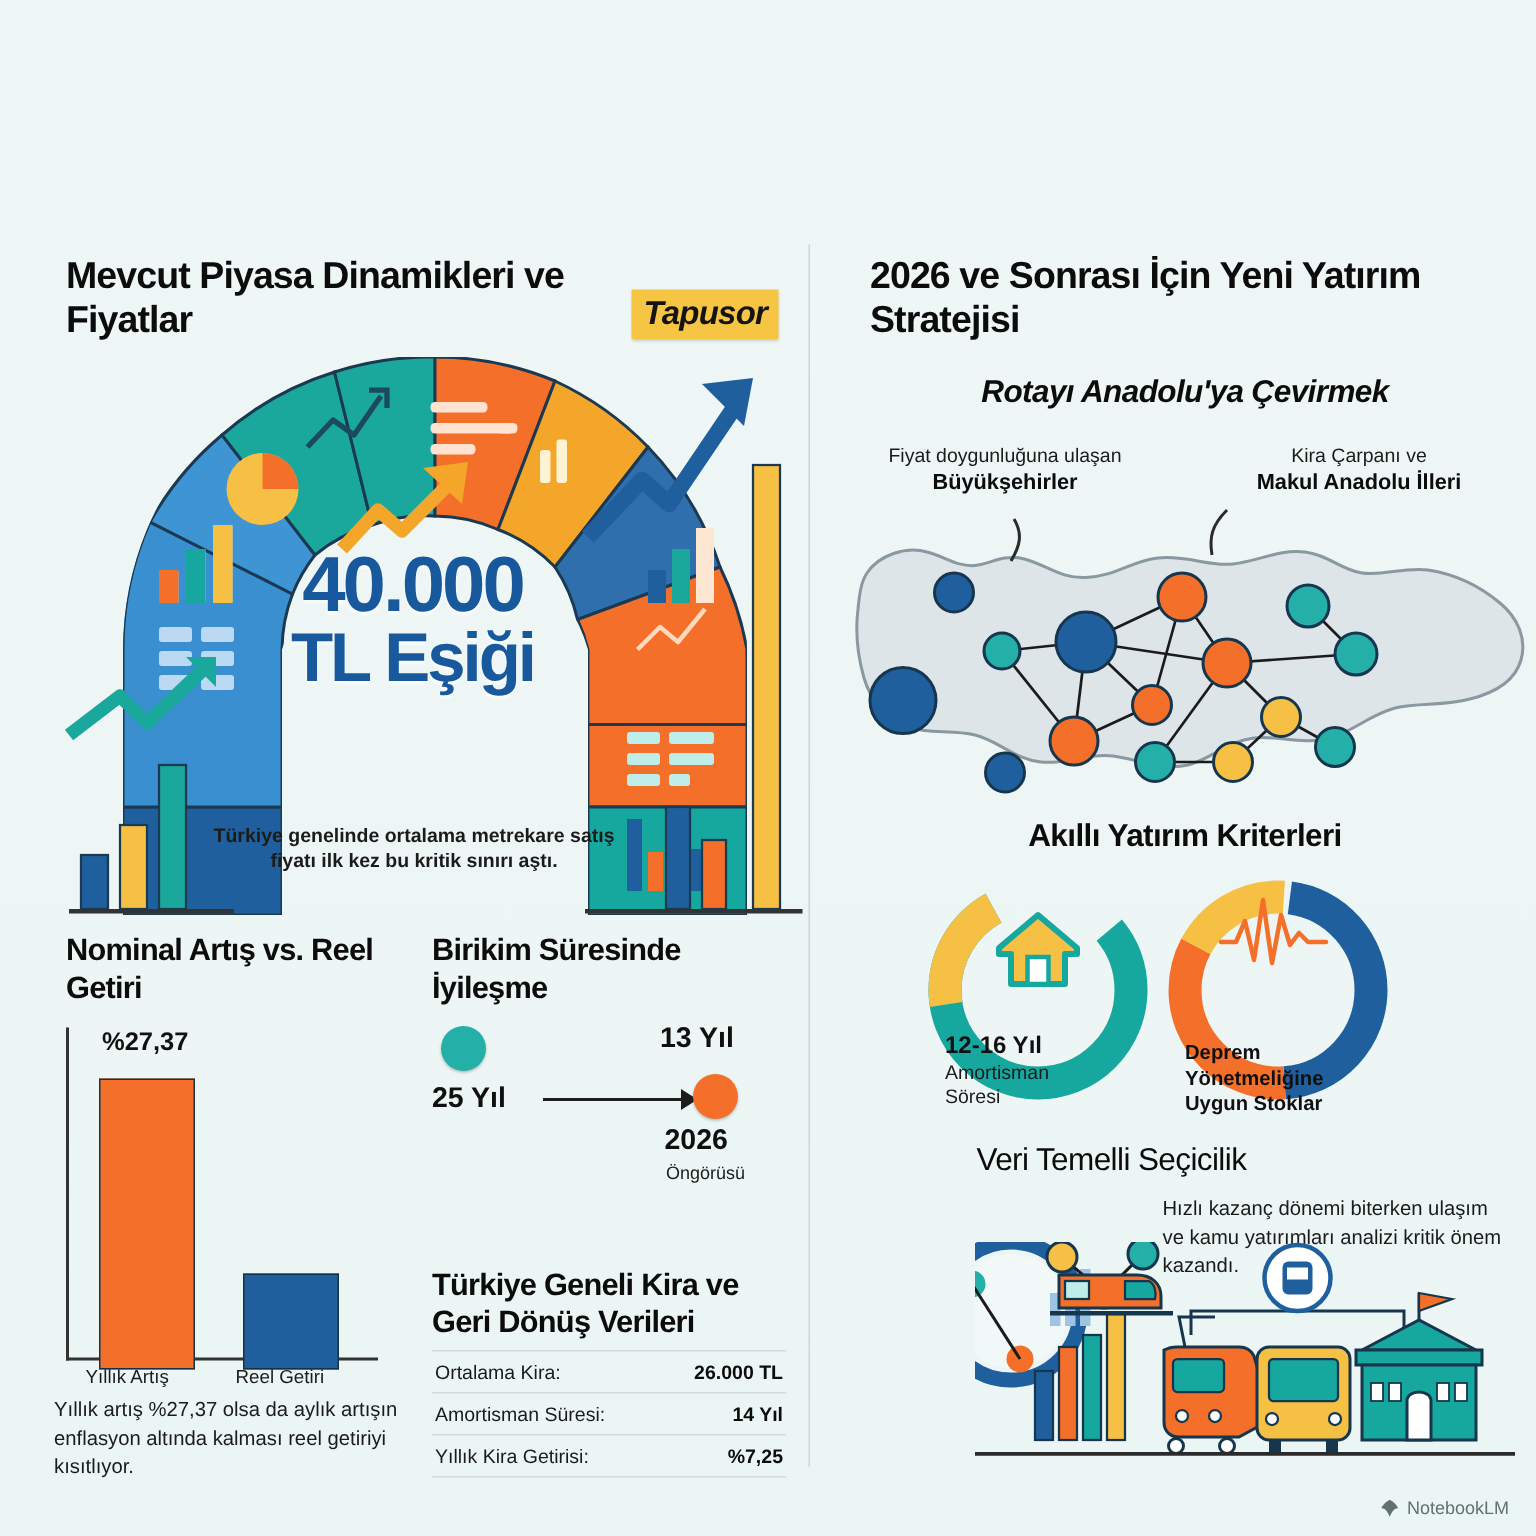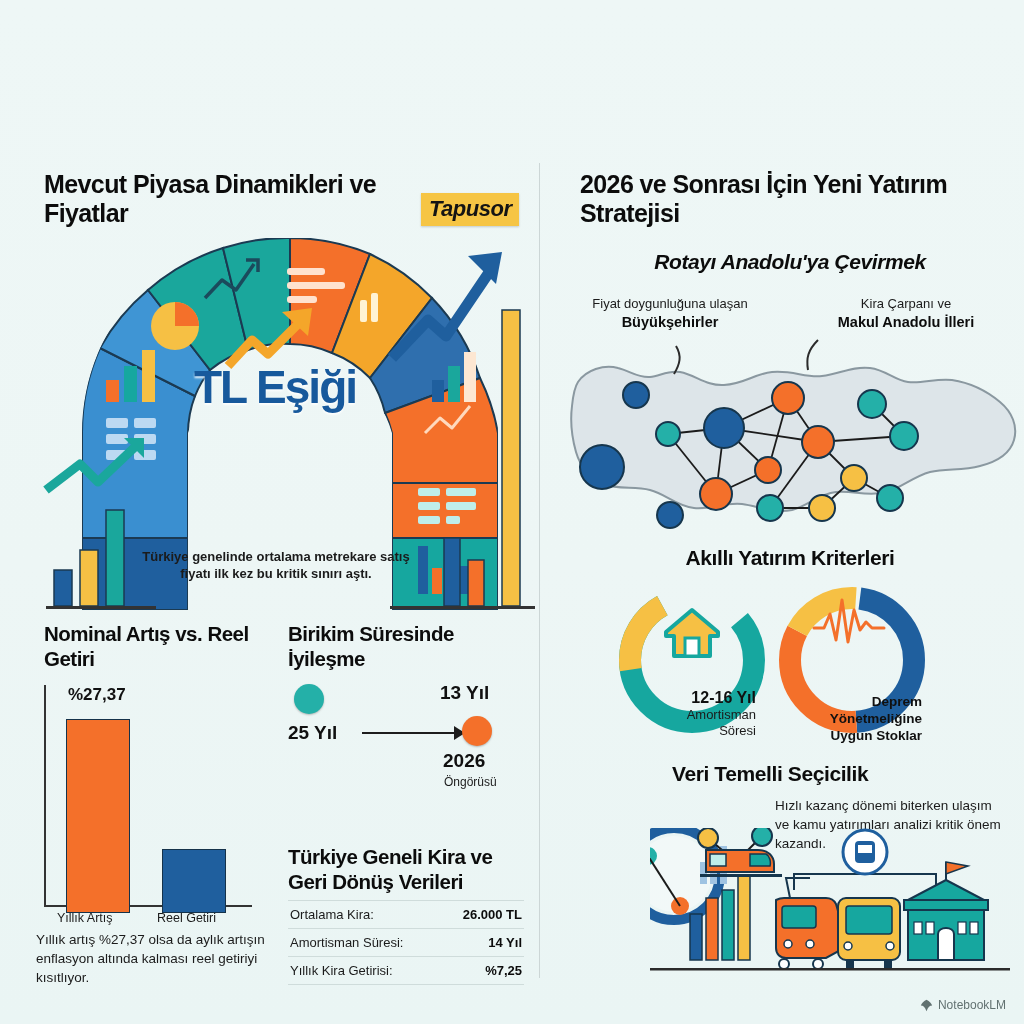--- a/index.html
+++ b/index.html
@@ -94,27 +94,27 @@
   .mcap{position:absolute;font-size:13px;line-height:1.3;color:#1b1b1b;text-align:center;}
   .mcap b{display:block;font-size:14.5px;color:#0c0c0c;}
   #mcap-l{left:560px;top:296px;width:220px;}
   #mcap-r{left:806px;top:296px;width:200px;}
   .mapbox{position:absolute;left:556px;top:330px;width:470px;height:205px;}
 
   
   #h-donut{position:absolute;left:580px;top:546px;width:420px;text-align:center;
            font-weight:bold;font-size:21px;letter-spacing:-0.4px;color:#0c0c0c;}
   .donuts{position:absolute;left:600px;top:580px;width:400px;height:160px;}
-  .dtxt{position:absolute;text-align:right;line-height:1.2;}
+  .dtxt{position:absolute;text-align:left;line-height:1.2;}
   .dtxt .big{font-weight:bold;font-size:16px;color:#101010;display:block;}
   .dtxt .sm{font-size:13px;color:#1b1b1b;display:block;}
   .dtxt .sm2{font-weight:bold;font-size:13.5px;color:#101010;display:block;line-height:1.25;}
 
   
-  #h-veri{position:absolute;left:672px;top:762px;font-weight:bold;font-size:21px;letter-spacing:-0.4px;color:#0c0c0c;}
+  #h-veri{position:absolute;left:651px;top:762px;font-weight:normal;font-size:21px;letter-spacing:-0.4px;color:#0c0c0c;}
   #fn-veri{position:absolute;left:775px;top:796px;width:230px;font-size:13.5px;line-height:1.42;color:#1b1b1b;}
   .illo{position:absolute;left:650px;top:828px;width:370px;height:150px;}
 
   .wm{position:absolute;right:18px;bottom:12px;display:flex;align-items:center;gap:5px;
       font-size:12px;color:#4a5a5a;opacity:.85;}
 </style>
 </head>
 <body>
 
 <div class="page">
@@ -227,20 +227,21 @@
 
       <polyline points="188,128 212,102 228,116 262,82" fill="none" stroke="#f4a62a" stroke-width="9" stroke-linejoin="round"></polyline>
       <path d="M242,74 L272,70 L268,98 Z" fill="#f4a62a"></path>
 
       <rect x="6" y="368" width="110" height="3" fill="#333"></rect>
       <rect x="350" y="368" width="145" height="3" fill="#333"></rect>
     </svg>
   </div>
 
   <div class="hero-num">
+    <span>40.000</span>
     <span class="n2">TL Eşiği</span>
   </div>
   <div class="hero-sub">Türkiye genelinde ortalama metrekare satış fiyatı ilk kez bu kritik sınırı aştı.</div>
 
   <div class="sub-h" id="sh-bar">Nominal Artış vs. Reel Getiri</div>
   <div class="barchart">
     <div class="bc-axis-y"></div>
     <div class="bc-axis-x"></div>
     <div class="bar-val" id="v0" style="left:24px;top:0px;">%27,37</div>
     <div class="bar" id="b0" style="left:22px;width:62px;height:192px;background:#f4702a;border:1.5px solid #15324a;"></div>

